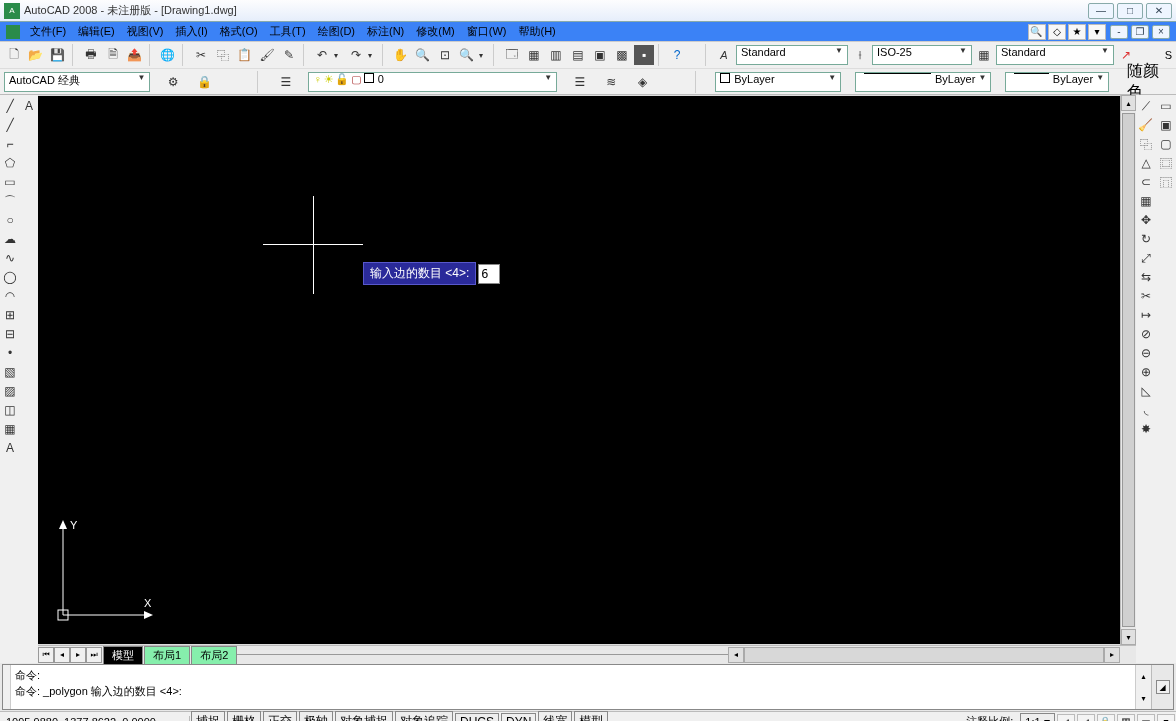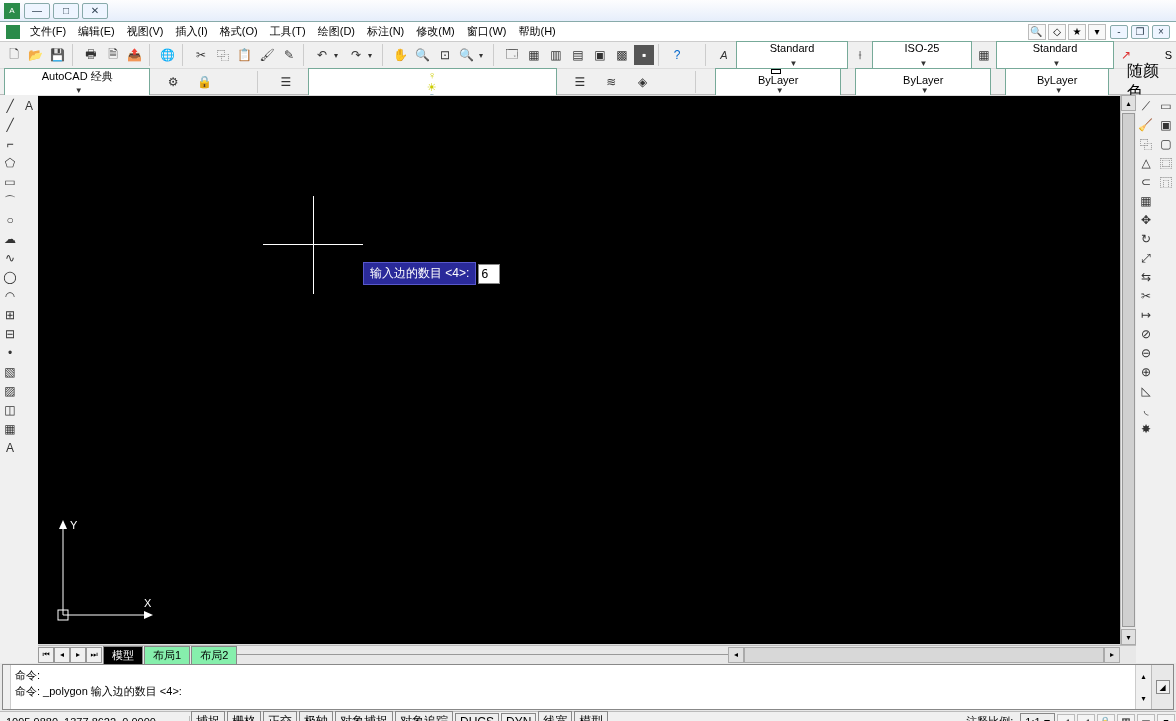--- a/index.html
+++ b/index.html
@@ -6,34 +6,34 @@
 body { width: 1176px; height: 721px; background: #e8e8e8; overflow: hidden; position: relative; }
 
 
 .titlebar { height: 22px; background: linear-gradient(#fdfdfe,#e6eefb); display: flex; align-items: center; padding: 0 4px; border-bottom: 1px solid #8aa; }
 .titlebar .app-icon { width: 16px; height: 16px; background: #2a8b4a; margin-right: 4px; display: inline-flex; align-items:center; justify-content:center; color:#fff; font-size:8px;}
 .titlebar .title { flex: 1; color: #333; }
 .winbtns { display: flex; gap: 3px; }
 .winbtn { width: 26px; height: 16px; border: 1px solid #8aa; background: #eef5ff; border-radius: 2px; display:flex; align-items:center; justify-content:center; font-size:10px; color:#345;}
 
 
-.menubar { height: 20px; background: #ffffff; display: flex; align-items: center; padding: 0 6px; border-bottom: 1px solid #ccc; }
+.menubar { height: 20px; background: #3b82f6; display: flex; align-items: center; padding: 0 6px; border-bottom: 1px solid #ccc; }
 .menubar .mitem { padding: 0 6px; color: #000; cursor: default; }
 .menubar .spacer { flex: 1; }
 .menubar .help-input { width: 250px; height: 16px; border: 1px solid #7a9; padding: 0 4px; color: #666; font-size: 12px; background:#fff;}
 .menubar .help-icons { display:flex; gap:2px; margin-left:4px; }
 .menubar .hicon { width:18px; height:16px; border:1px solid #bbb; background:#f8f8f8; display:flex; align-items:center; justify-content:center; font-size:10px;}
 
 
 .toolbars { background: #f0f0f0; border-bottom: 1px solid #bbb; }
 .tb-row { display: flex; align-items: center; height: 26px; gap: 2px; padding: 1px 4px; }
 .tb-sep { width: 5px; height: 22px; border-left: 1px solid #ccc; margin: 0 2px; }
 .tbtn { width: 20px; height: 20px; border: 1px solid transparent; display:flex; align-items:center; justify-content:center; font-size:12px; color:#333; background:#f0f0f0;}
 .dd-arrow { width:10px; font-size:8px; color:#333;}
-.combo { height: 28px; border: 1px solid #7a9; background: #fff; display:flex; align-items:center; padding:0 4px; font-family: monospace; font-size:12px;flex-direction:column;}
+.combo { height: 20px; border: 1px solid #7a9; background: #fff; display:flex; padding:0 4px; font-family: monospace; font-size:12px;}
 .combo .ctext{ flex:1; }
 .combo .carrow{ font-size:8px; color:#333; margin-left:3px;}
 
 
 .tb-row2 { display:flex; align-items:center; height:26px; padding:1px 4px; gap:14px; border-top:1px solid #ddd;}
 
 
 .main { display:flex; height: 568px; }
 .vtoolbar { width: 20px; background:#f0f0f0; display:flex; flex-direction:column; gap:1px; padding:2px 0; align-items:center;}
 .vtoolbar.right { width:20px; }
@@ -80,20 +80,21 @@
 .statusbar .spacer{flex:1;}
 .anno-label { padding:0 6px;}
 .sicon { width:18px; height:16px; border:1px solid #bbb; margin:0 1px; background:#f4f4f4; display:flex; align-items:center; justify-content:center; font-size:10px;}
 
 </style>
 </head>
 <body>
 
 <div class="titlebar">
   <div class="app-icon">A</div>
+  <div class="title">AutoCAD 2008 - 未注册版 - [Drawing1.dwg]</div>
   <div class="winbtns">
     <div class="winbtn">—</div>
     <div class="winbtn">□</div>
     <div class="winbtn">✕</div>
   </div>
 </div>
 
 <div class="menubar">
   <div class="app-icon" style="width:14px;height:14px;background:#2a8b4a;margin-right:4px;"></div>
   <div class="mitem">文件(F)</div>

